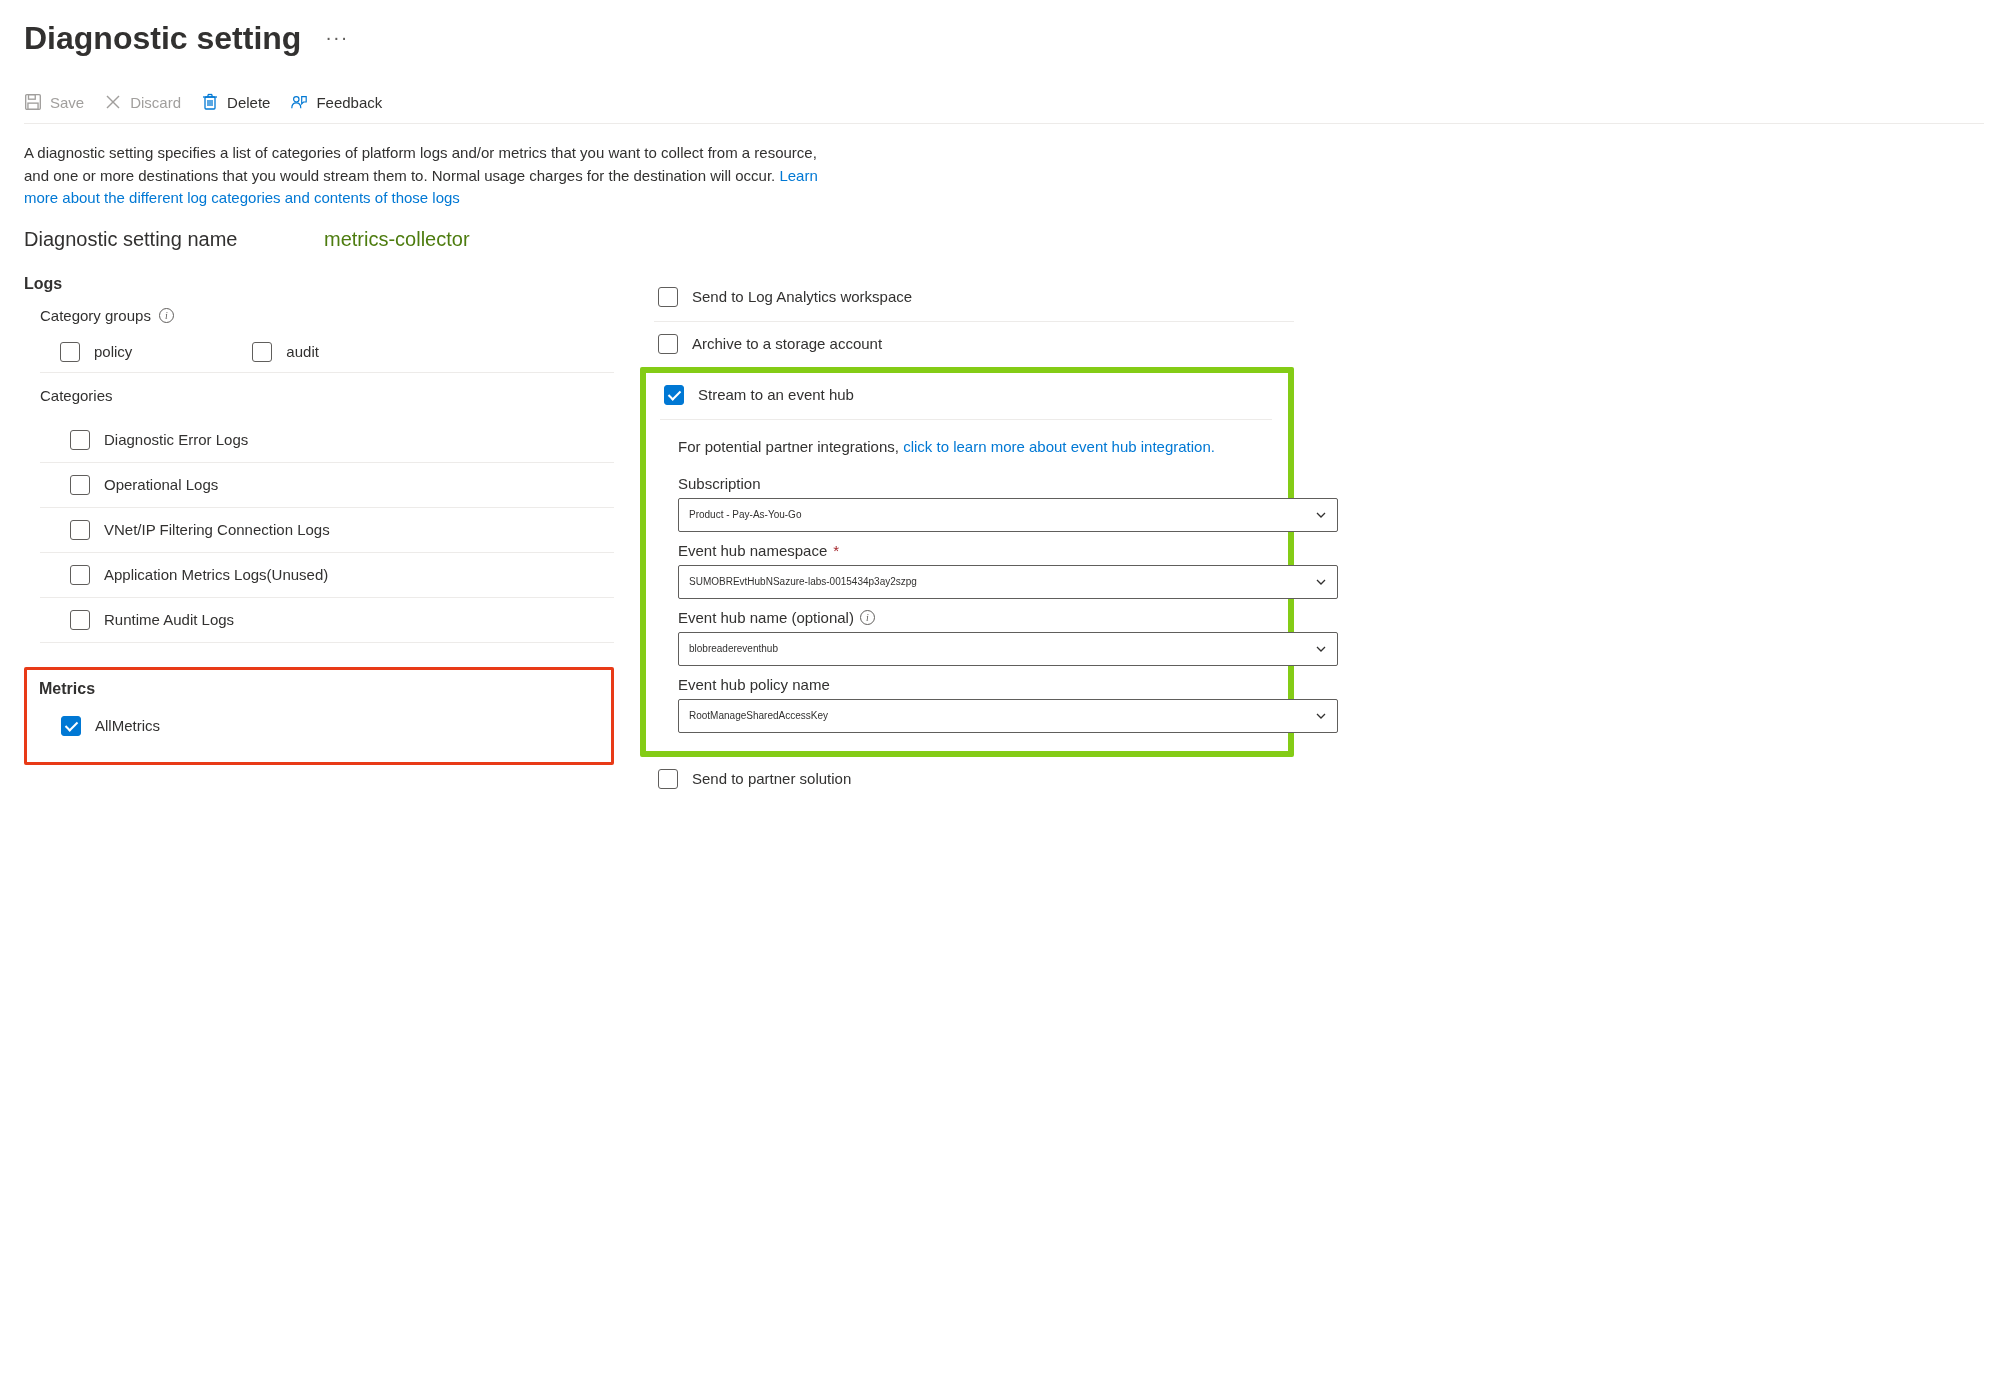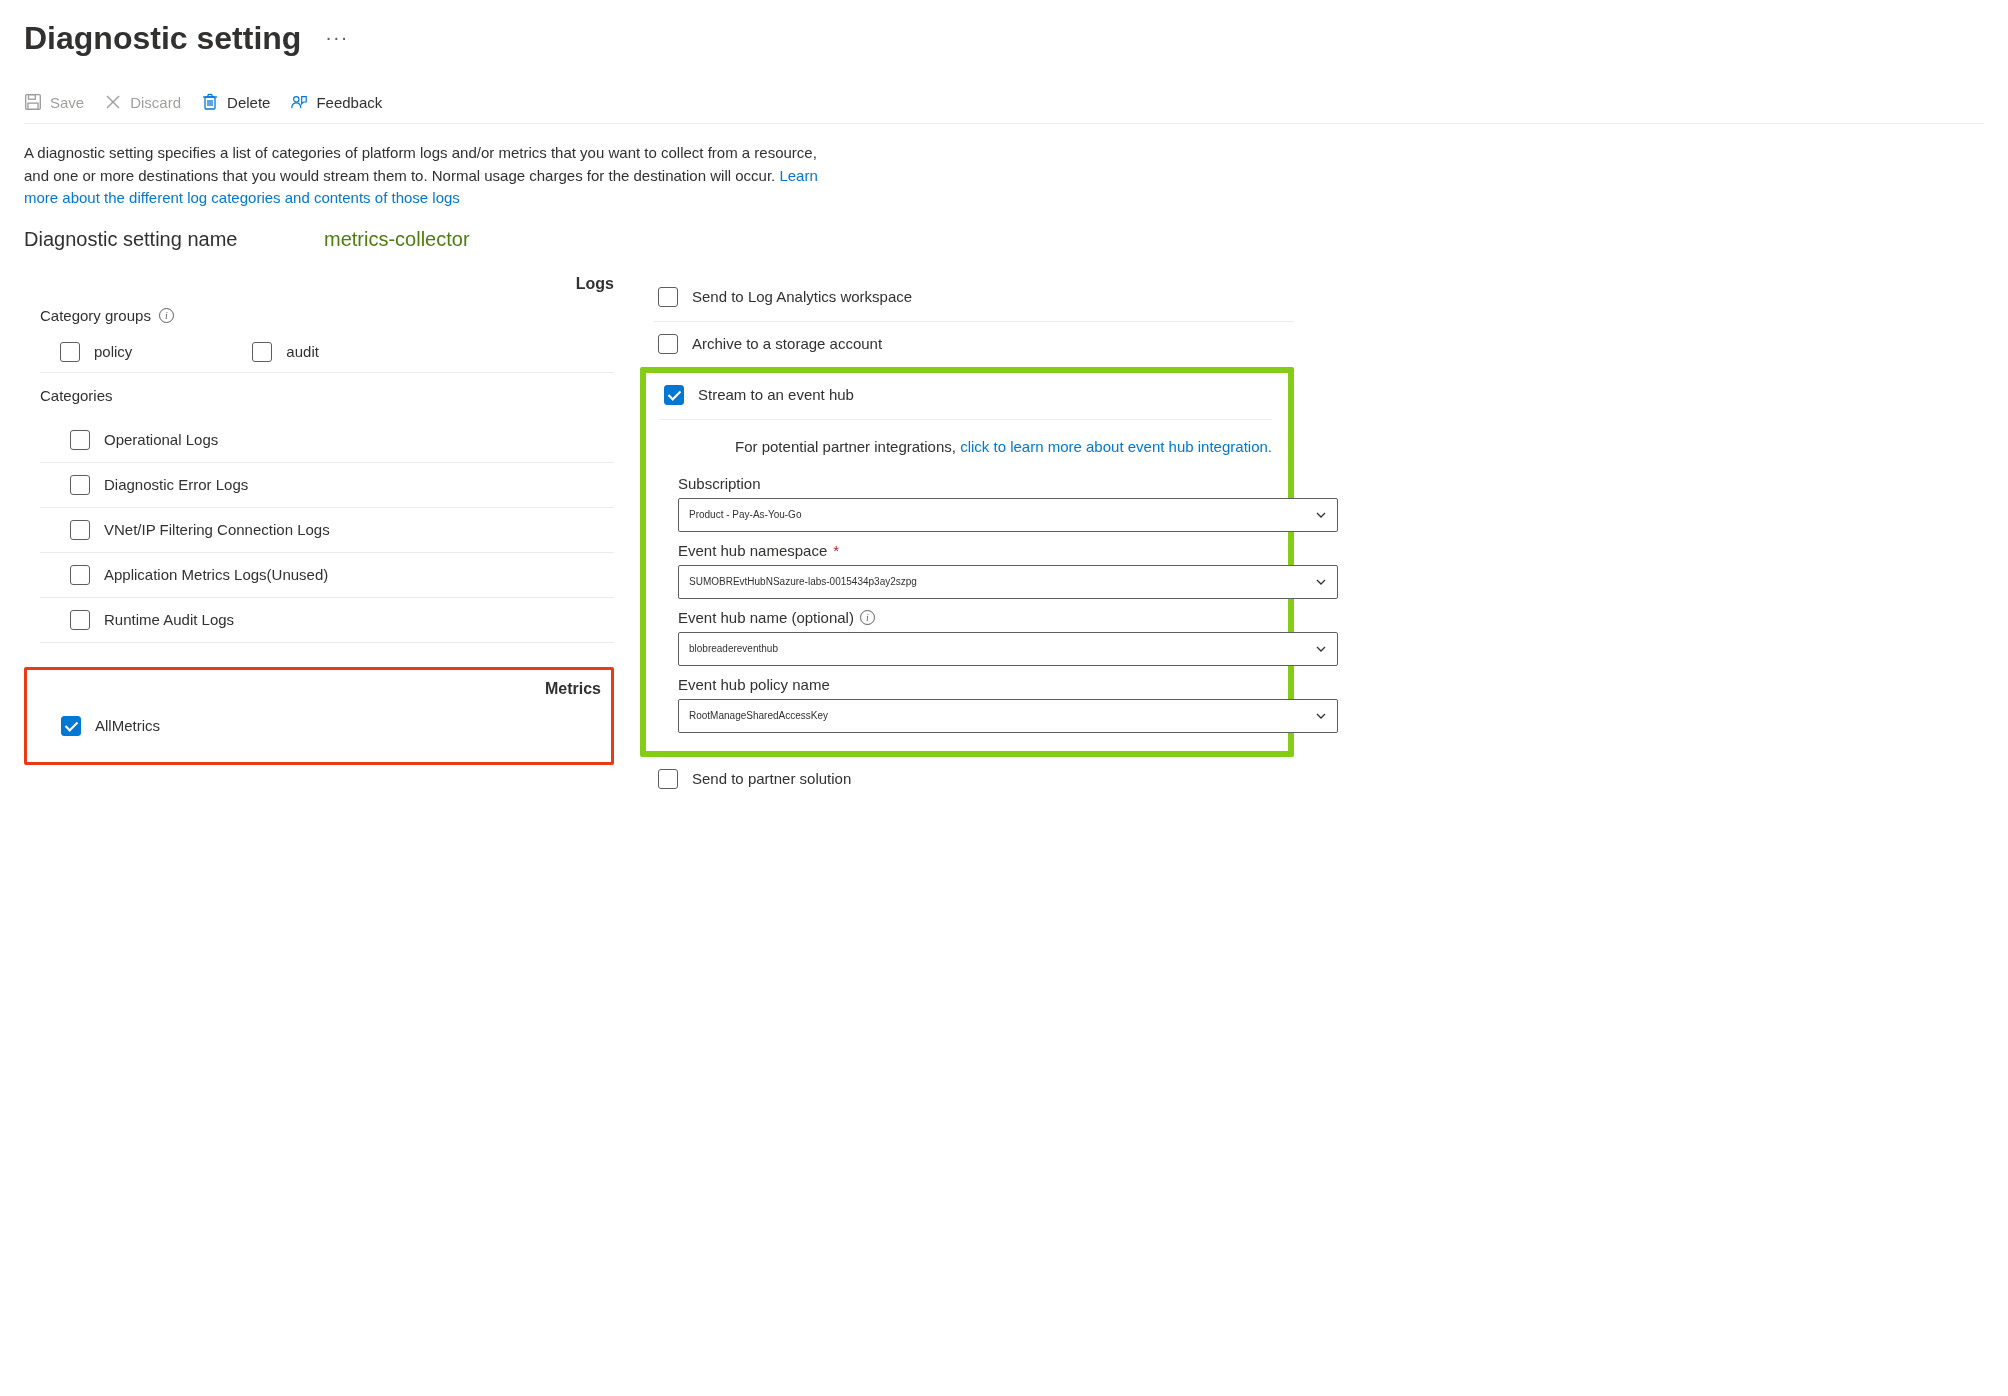--- a/index.html
+++ b/index.html
@@ -58,21 +58,20 @@
       display: flex;
       align-items: center;
       margin-bottom: 24px;
       font-size: 20px;
     }
     .name-label { width: 300px; color: #323130; }
     .name-value { color: #4d7c0f; }
     .columns {
       display: flex;
       gap: 40px;
-      text-align: right;
     }
     .col-left { width: 590px; }
     .col-right { flex: 1; max-width: 640px; }
     .section-heading {
       font-size: 16px;
       font-weight: 600;
       margin-bottom: 14px;
     }
     .subheading {
       font-size: 15px;
@@ -285,27 +284,27 @@
         <span>audit</span>
       </div>
     </div>
 
     <div class="cat-divider"></div>
     <div class="subheading cat">Categories</div>
 
     <div class="cat-item">
       <div class="checkbox-row">
         <span class="checkbox"></span>
+        <span>Diagnostic Error Logs</span>
+      </div>
+    </div>
+    <div class="cat-item">
+      <div class="checkbox-row">
+        <span class="checkbox"></span>
         <span>Operational Logs</span>
-      </div>
-    </div>
-    <div class="cat-item">
-      <div class="checkbox-row">
-        <span class="checkbox"></span>
-        <span>Diagnostic Error Logs</span>
       </div>
     </div>
     <div class="cat-item">
       <div class="checkbox-row">
         <span class="checkbox"></span>
         <span>VNet/IP Filtering Connection Logs</span>
       </div>
     </div>
     <div class="cat-item">
       <div class="checkbox-row">

